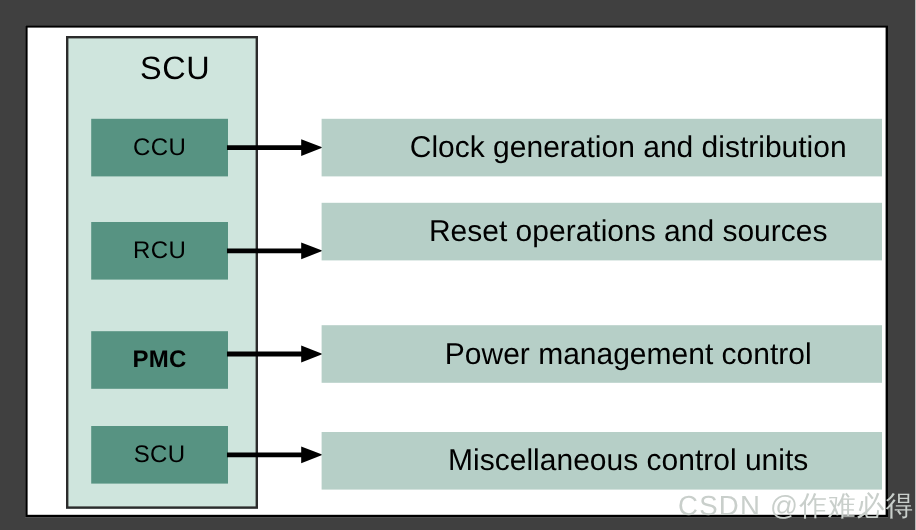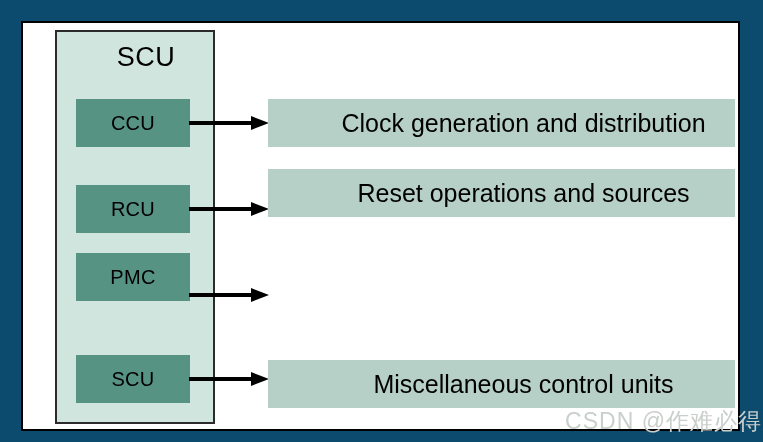--- a/index.html
+++ b/index.html
@@ -7,21 +7,21 @@
     padding: 0;
     background: #ffffff;
   }
   body {
     font-family: "Liberation Sans", sans-serif;
   }
   #canvas {
     position: relative;
     width: 763px;
     height: 442px;
-    background: #0c4a6e;
+    background: #404040;
     overflow: hidden;
   }
   
   #outer-frame {
     position: absolute;
     left: 21px;
     top: 21px;
     width: 719px;
     height: 410px;
     border: 2px solid #000000;
@@ -131,27 +131,30 @@
     <span class="unit-label">RCU</span>
   </div>
   <svg class="arrow" style="top:201px;" viewBox="0 0 80 16">
     <line x1="0" y1="8" x2="66" y2="8" stroke="#000000" stroke-width="4"></line>
     <polygon points="62,1 80,8 62,15" fill="#000000"></polygon>
   </svg>
   <div class="desc-block" style="top:169px;">
     <span class="desc-label">Reset operations and sources</span>
   </div>
 
-  <div class="unit-block" style="top:253px;">
+  <div class="unit-block" style="top:276px;font-weight:bold;">
     <span class="unit-label">PMC</span>
   </div>
   <svg class="arrow" style="top:287px;" viewBox="0 0 80 16">
     <line x1="0" y1="8" x2="66" y2="8" stroke="#000000" stroke-width="4"></line>
     <polygon points="62,1 80,8 62,15" fill="#000000"></polygon>
   </svg>
+  <div class="desc-block" style="top:271px;">
+    <span class="desc-label">Power management control</span>
+  </div>
 
   <div class="unit-block" style="top:355px;">
     <span class="unit-label">SCU</span>
   </div>
   <svg class="arrow" style="top:371px;" viewBox="0 0 80 16">
     <line x1="0" y1="8" x2="66" y2="8" stroke="#000000" stroke-width="4"></line>
     <polygon points="62,1 80,8 62,15" fill="#000000"></polygon>
   </svg>
   <div class="desc-block" style="top:360px;">
     <span class="desc-label">Miscellaneous control units</span>

